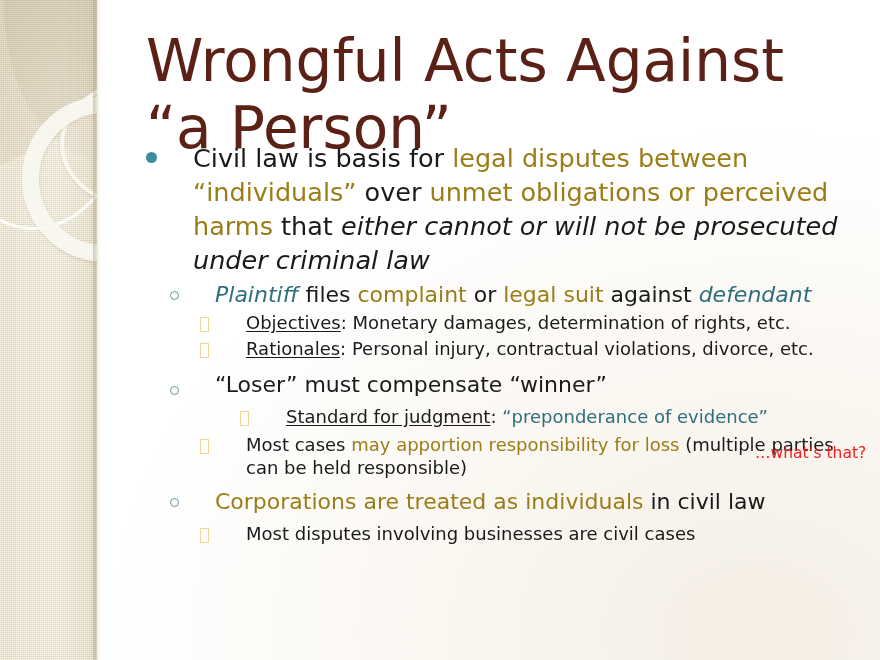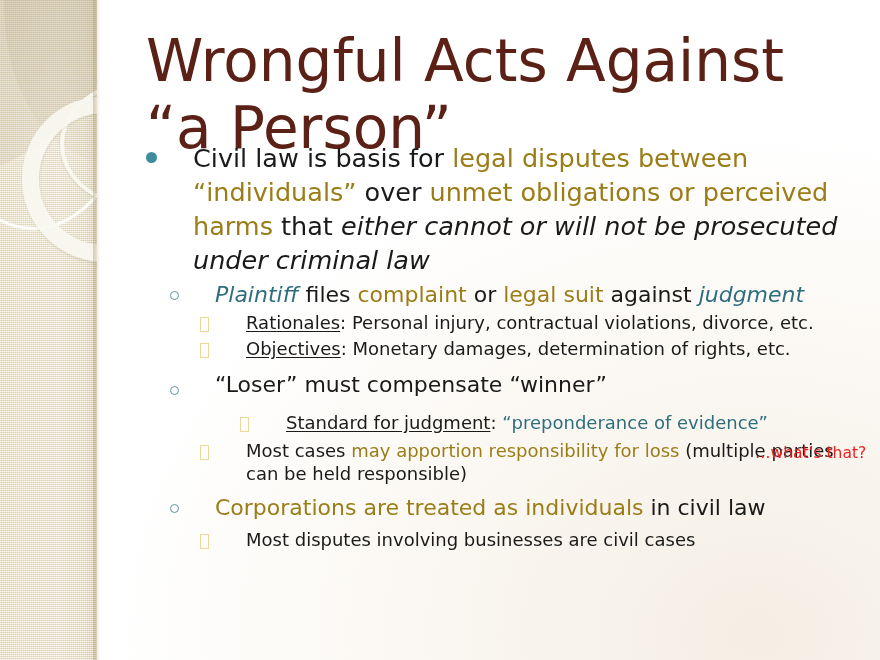--- a/index.html
+++ b/index.html
@@ -202,39 +202,39 @@
 
   <div class="body-block">
 
     <div class="lvl1">
       <span class="b1"></span>
       <span class="txt"><span class="black">Civil law is basis for </span><span class="gold">legal disputes between “individuals”</span><span class="black"> over </span><span class="gold">unmet obligations or perceived harms</span><span class="black"> that </span><span class="black ital">either cannot or will not be prosecuted under criminal law</span></span>
     </div>
 
     <div class="lvl2">
       <span class="b2"></span>
-      <span class="txt"><span class="teal ital">Plaintiff</span><span class="black"> files </span><span class="gold">complaint</span><span class="black"> or </span><span class="gold">legal suit</span><span class="black"> against </span><span class="teal ital">judgment</span></span>
+      <span class="txt"><span class="teal ital">Plaintiff</span><span class="black"> files </span><span class="gold">complaint</span><span class="black"> or </span><span class="gold">legal suit</span><span class="black"> against </span><span class="teal ital">defendant</span></span>
     </div>
 
     <div class="lvl3">
       <span class="b3"></span>
+      <span class="txt"><span class="black und">Objectives</span><span class="black">:  Monetary damages, determination of rights, etc.</span></span>
+    </div>
+
+    <div class="lvl3">
+      <span class="b3"></span>
       <span class="txt"><span class="black und">Rationales</span><span class="black">:  Personal injury, contractual violations, divorce, etc.</span></span>
-    </div>
-
-    <div class="lvl3">
-      <span class="b3"></span>
-      <span class="txt"><span class="black und">Objectives</span><span class="black">:  Monetary damages, determination of rights, etc.</span></span>
     </div>
 
     <div class="lvl2" style="margin-top:10px;align-items:center;">
       <span class="b2"></span>
       <span class="txt black">“Loser” must  compensate “winner”</span>
     </div>
 
-    <div class="lvl3" style="margin-top:12px;padding-left:40px;">
+    <div class="lvl3" style="margin-top:6px;padding-left:40px;">
       <span class="b3"></span>
       <span class="txt"><span class="black und">Standard for judgment</span><span class="black">:  </span><span class="teal">“preponderance of evidence”</span></span>
     </div>
 
     <div class="lvl3" style="margin-top:6px;">
       <span class="b3"></span>
       <span class="txt"><span class="black">Most cases </span><span class="gold">may apportion responsibility for loss</span><span class="black"> (multiple parties can be held responsible)</span></span>
     </div>
 
     <div class="lvl2" style="margin-top:8px;">

